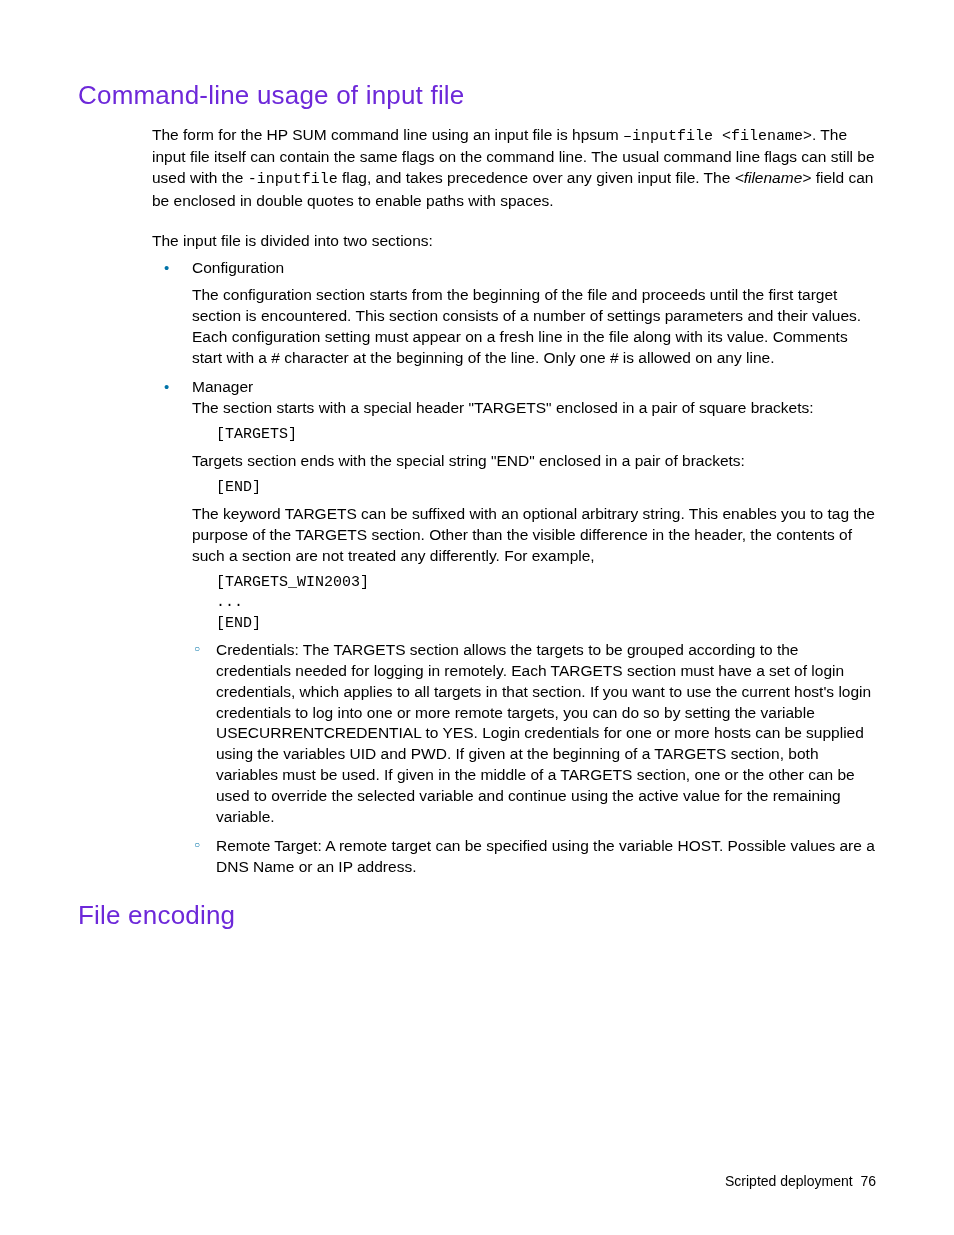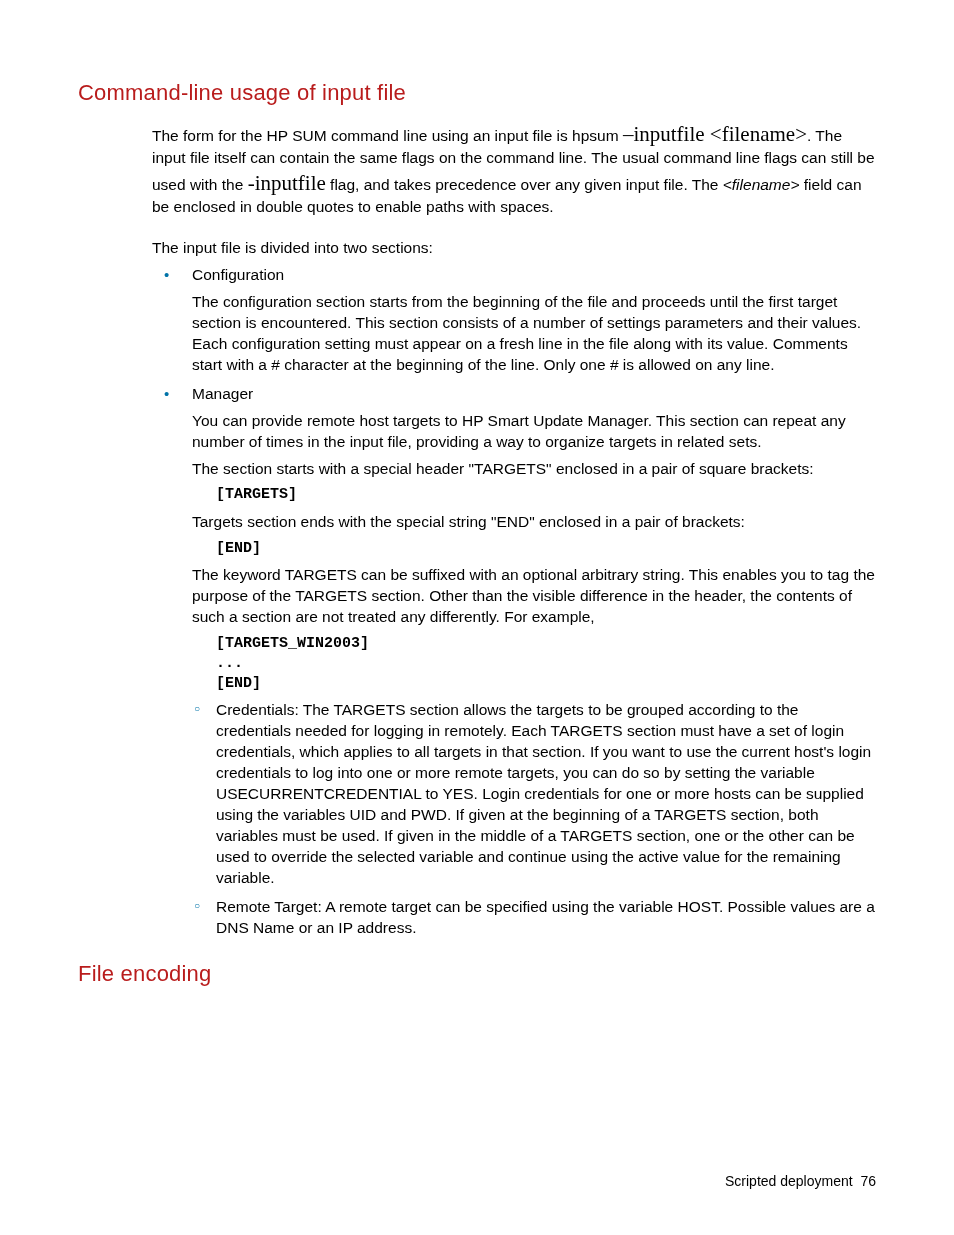--- a/index.html
+++ b/index.html
@@ -15,22 +15,22 @@
     background: #fff;
     position: relative;
     box-sizing: border-box;
   }
   .page {
     padding: 78px 78px 0 78px;
   }
   h2 {
     font-family: "Futura", "Century Gothic", "Trebuchet MS", Arial, sans-serif;
     font-weight: 400;
-    font-size: 22px;
-    color: #b91c1c;
+    font-size: 26px;
+    color: #6d28d9;
     margin: 0 0 12px 0;
     letter-spacing: 0.2px;
   }
   h2 + .bodyblock { margin-top: 6px; }
   .bodyblock {
     margin-left: 74px;
     margin-bottom: 18px;
   }
   p { margin: 0 0 6px 0; }
   ul.bullets {
@@ -66,29 +66,28 @@
     content: "○";
     position: absolute;
     left: 2px;
     top: 2px;
     color: #0073a8;
     font-size: 10px;
     line-height: 1.35;
   }
   .li-body { margin-top: 6px; }
   .code, code {
-    font-family: Liberation Serif, serif;
-    font-size: 21px;
+    font-family: Liberation Mono, monospace;
+    font-size: 15px;
   }
   .codeblock {
     font-family: "Courier New", Courier, monospace;
     font-size: 15px;
     margin: 4px 0 6px 24px;
     white-space: pre;
-    font-weight: bold;
   }
   em.filename { font-style: italic; }
   .footer {
     position: absolute;
     bottom: 44px;
     right: 78px;
     font-size: 14px;
   }
   .sect { margin-bottom: 20px; }
 </style>
@@ -109,21 +108,20 @@
   <div class="sect">
     <div class="bodyblock">
       <p>The input file is divided into two sections:</p>
       <ul class="bullets">
         <li>
           <span>Configuration</span>
           <p class="li-body">The configuration section starts from the beginning of the file and proceeds until the first target section is encountered. This section consists of a number of settings parameters and their values. Each configuration setting must appear on a fresh line in the file along with its value. Comments start with a # character at the beginning of the line. Only one # is allowed on any line.</p>
         </li>
         <li>
           <span>Manager</span>
-          <p class="li-body">You can provide remote host targets to HP Smart Update Manager. This section can repeat any number of times in the input file, providing a way to organize targets in related sets.</p>
           <p>The section starts with a special header "TARGETS" enclosed in a pair of square brackets:</p>
           <div class="codeblock">[TARGETS]</div>
           <p>Targets section ends with the special string "END" enclosed in a pair of brackets:</p>
           <div class="codeblock">[END]</div>
           <p>The keyword TARGETS can be suffixed with an optional arbitrary string. This enables you to tag the purpose of the TARGETS section. Other than the visible difference in the header, the contents of such a section are not treated any differently. For example,</p>
           <div class="codeblock">[TARGETS_WIN2003]
 ...
 [END]</div>
           <ul class="circles">
             <li>Credentials: The TARGETS section allows the targets to be grouped according to the credentials needed for logging in remotely. Each TARGETS section must have a set of login credentials, which applies to all targets in that section. If you want to use the current host's login credentials to log into one or more remote targets, you can do so by setting the variable USECURRENTCREDENTIAL to YES. Login credentials for one or more hosts can be supplied using the variables UID and PWD. If given at the beginning of a TARGETS section, both variables must be used. If given in the middle of a TARGETS section, one or the other can be used to override the selected variable and continue using the active value for the remaining variable.</li>

